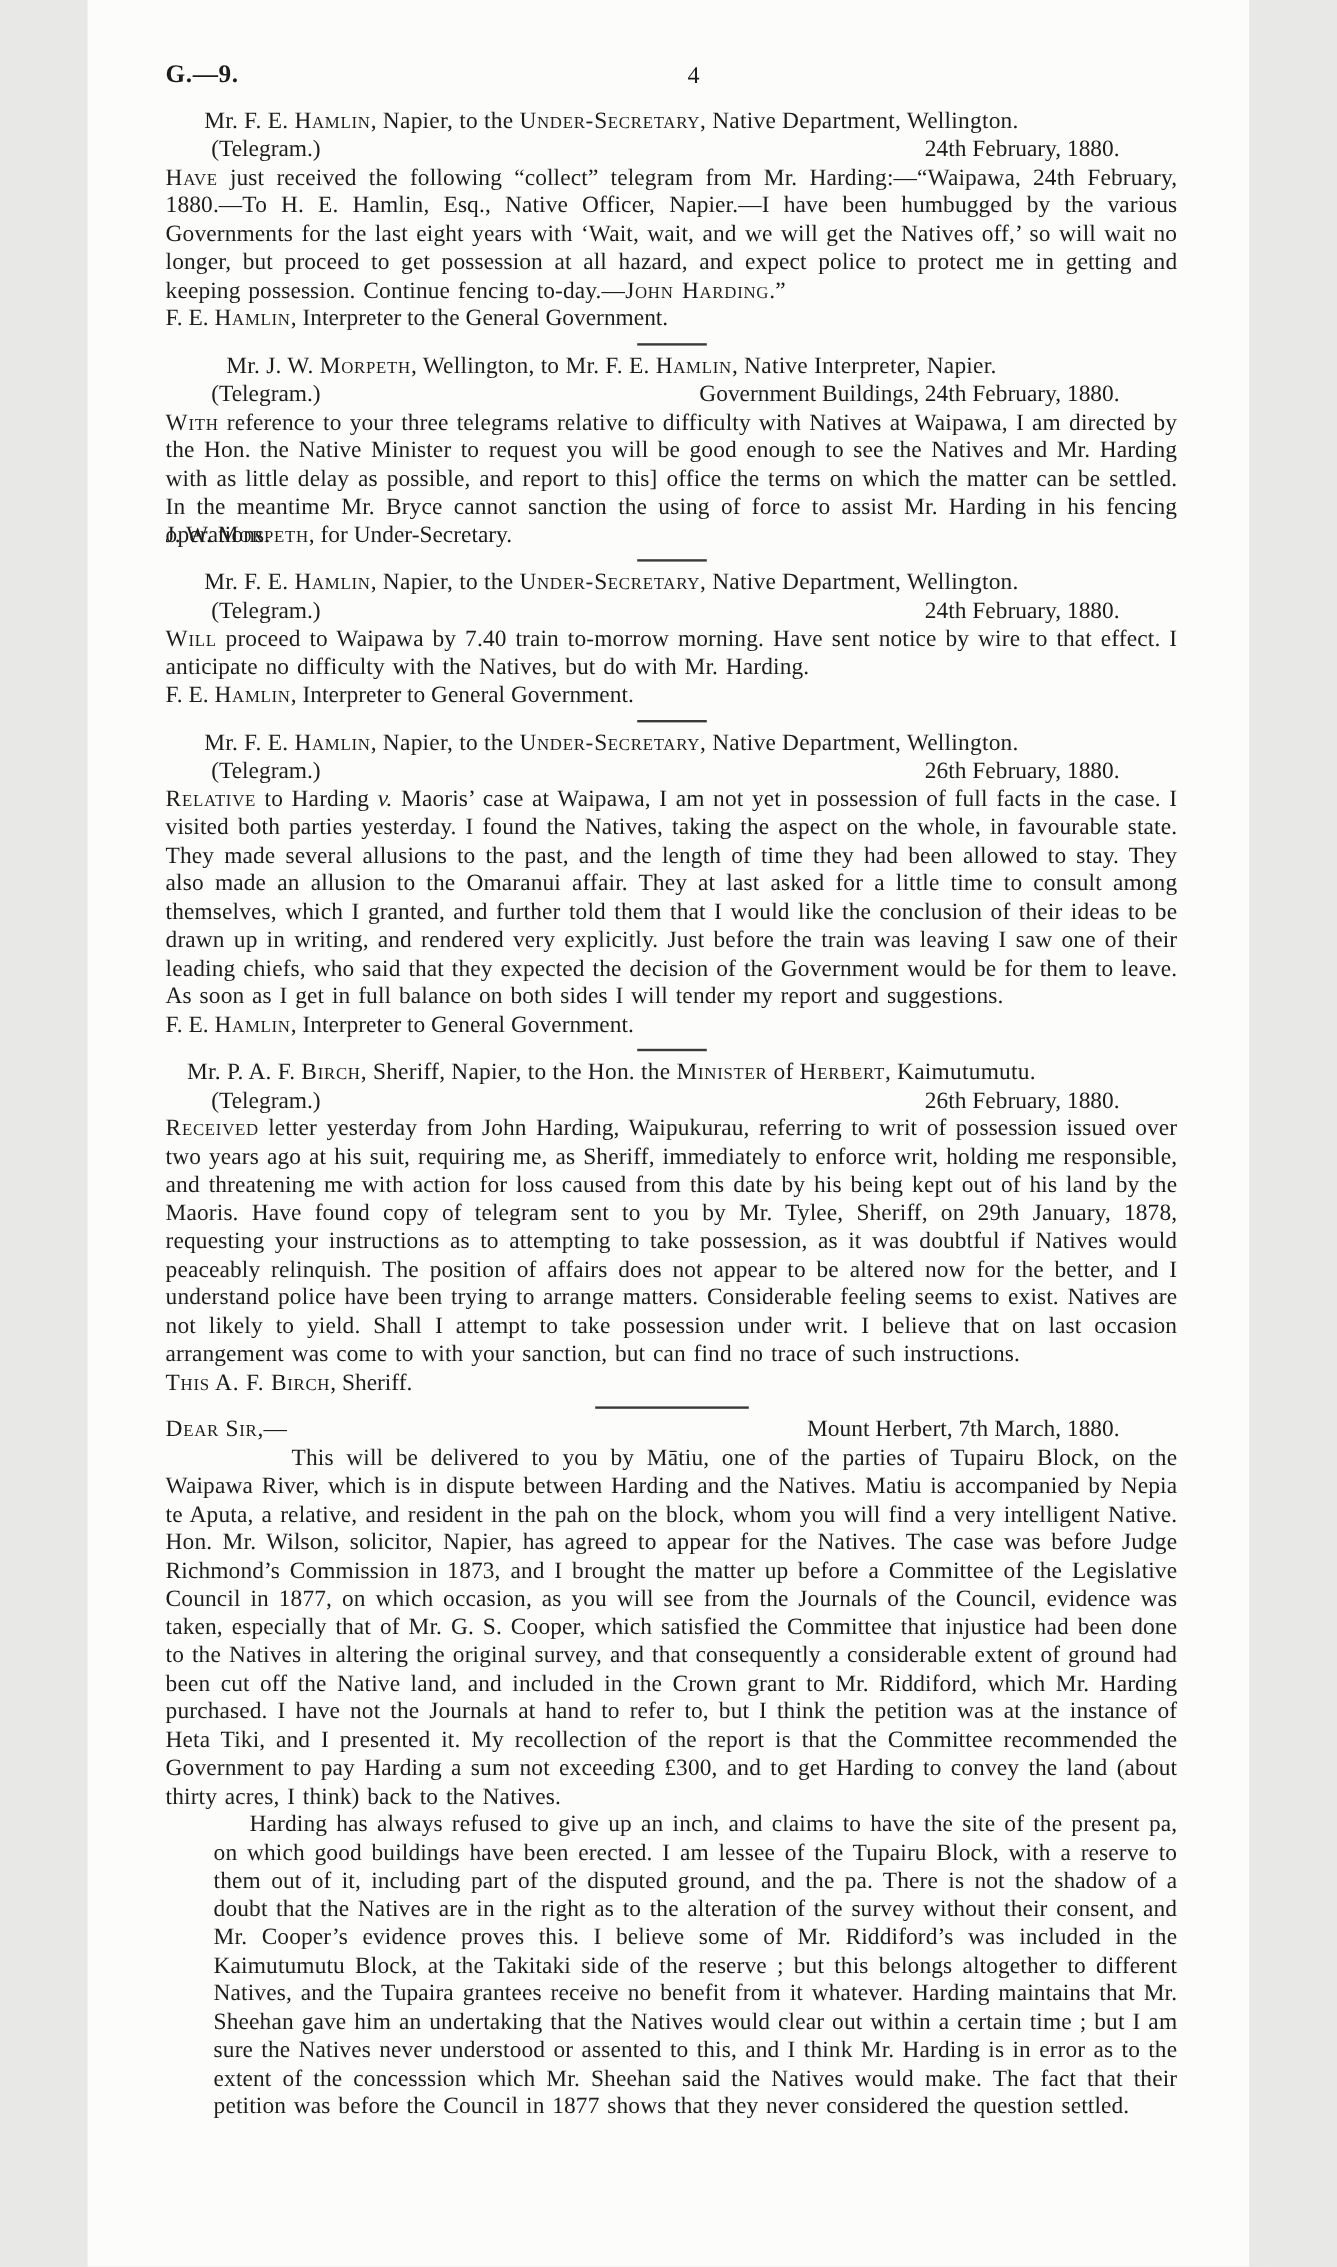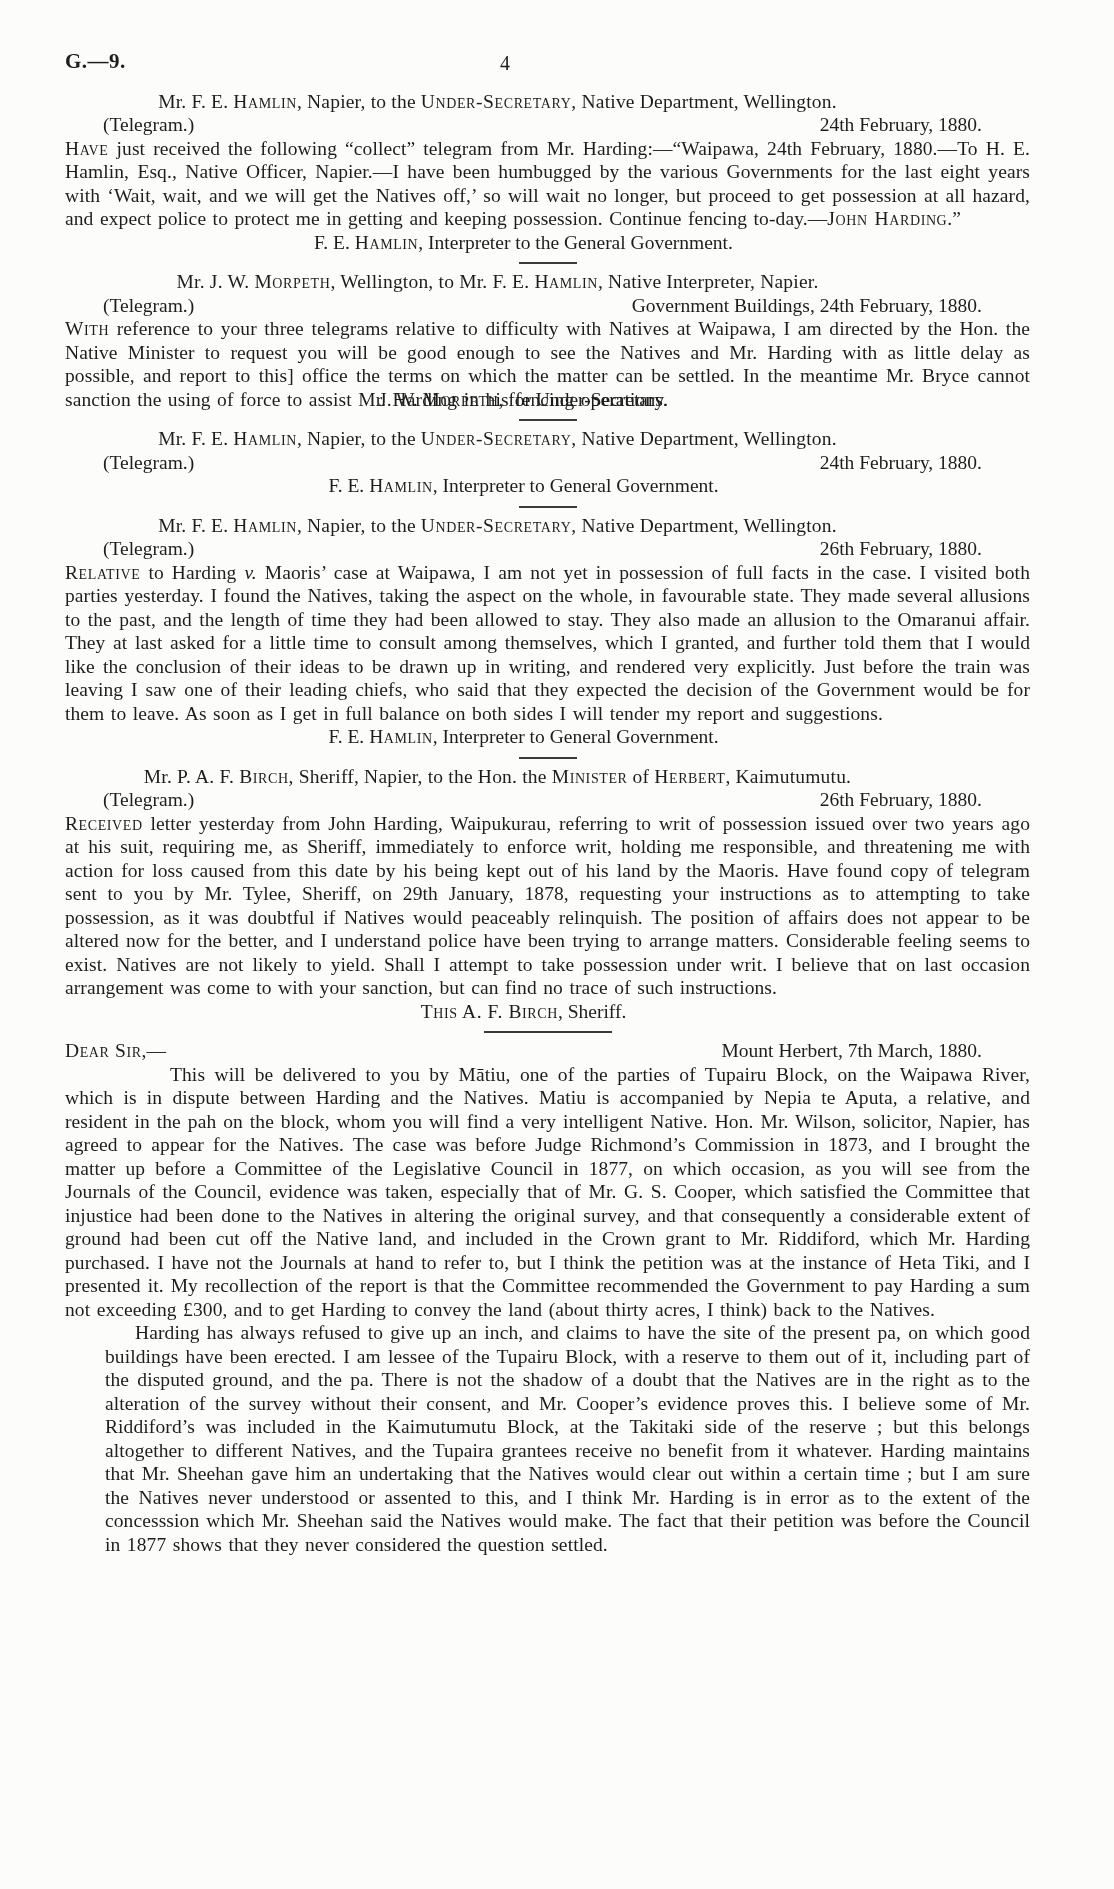--- a/index.html
+++ b/index.html
@@ -3,30 +3,30 @@
 <meta charset="utf-8">
 <title>G.—9. page 4</title>
 <style>
   html, body {
     margin: 0;
     padding: 0;
     background: #e8e8e6;
   }
   .sheet {
     position: relative;
-    width: 1114px;
+    width: 968px;
     height: 1889px;
     margin: 0 auto;
     background: #fcfcfa;
     color: #1d1d1c;
     font-family: "Liberation Serif", "DejaVu Serif", serif;
     font-size: 19.5px;
     line-height: 23.5px;
     box-sizing: border-box;
-    padding: 50px 84px 0 65px;
+    padding: 50px 60px 0 65px;
     overflow: hidden;
   }
   .page-header {
     display: flex;
     align-items: baseline;
     margin-bottom: 16px;
   }
   .doc-ref {
     font-weight: bold;
     font-size: 21px;
@@ -54,21 +54,21 @@
   }
   .meta-left { padding-left: 38px; }
   .meta-right { padding-right: 48px; }
   .body {
     margin: 0;
     text-align: justify;
     letter-spacing: 0.1px;
     word-spacing: 1.5px;
   }
   .signature {
-    text-align: center;
+    text-align: left;
     padding-right: 48px;
   }
   .signature.pull-up {
     margin-top: -23.5px;
   }
   .para-first { text-indent: 105px; }
   .para-next  { text-indent: 30px; margin-left: 40px; }
   .sc { font-variant: small-caps; letter-spacing: 0.6px; }
   .it { font-style: italic; }
   .divider {
@@ -112,20 +112,21 @@
   </section>
 
   <div class="divider"></div>
 
   <section class="telegram">
     <h2 class="heading"><span>Mr. F. E. </span><span class="sc">Hamlin</span><span>, Napier, to the </span><span class="sc">Under-Secretary</span><span>, Native Department, Wellington.</span></h2>
     <div class="meta">
       <span class="meta-left">(Telegram.)</span>
       <span class="meta-right">24th February, 1880.</span>
     </div>
+    <p class="body"><span class="sc">Will</span><span> proceed to Waipawa by 7.40 train to-morrow morning.  Have sent notice by wire to that effect.  I anticipate no difficulty with the Natives, but do with Mr. Harding.</span></p>
     <div class="signature"><span>F. E. </span><span class="sc">Hamlin</span><span>, Interpreter to General Government.</span></div>
   </section>
 
   <div class="divider"></div>
 
   <section class="telegram">
     <h2 class="heading"><span>Mr. F. E. </span><span class="sc">Hamlin</span><span>, Napier, to the </span><span class="sc">Under-Secretary</span><span>, Native Department, Wellington.</span></h2>
     <div class="meta">
       <span class="meta-left">(Telegram.)</span>
       <span class="meta-right">26th February, 1880.</span>

